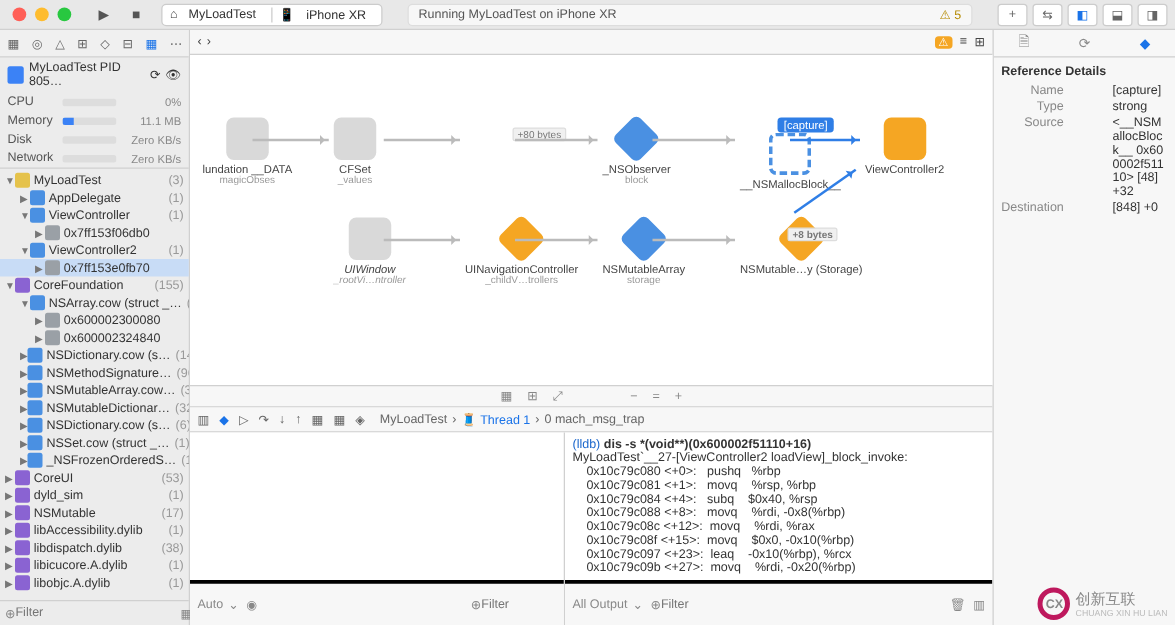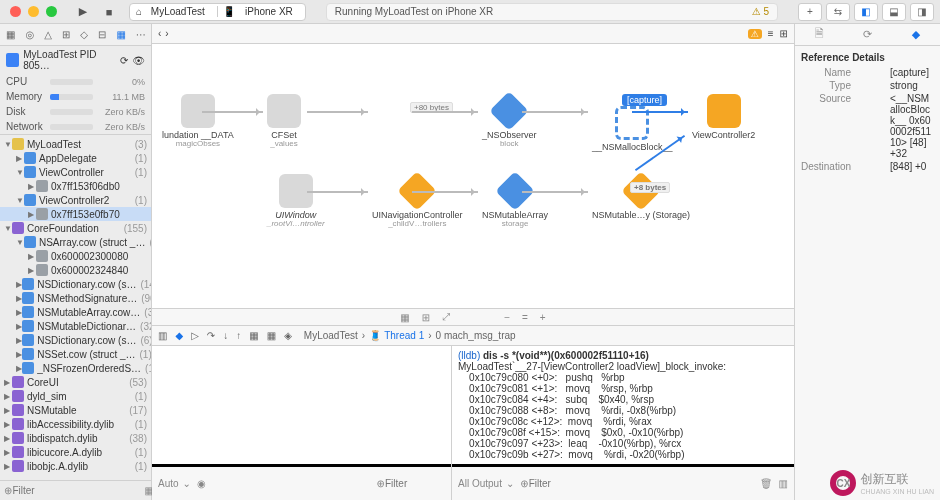--- a/index.html
+++ b/index.html
@@ -89,21 +89,21 @@
 .rightpanel { width: 146px; background: #f7f7f7; border-left: 1px solid #d0d0d0; display: flex; flex-direction: column; }
 .rpt { height: 22px; border-bottom: 1px solid #d0d0d0; display: flex; align-items: center; justify-content: space-around; color: #888; }
 .rpt .act { color: #1a73e8; }
 .rpd { padding: 6px; font-size: 10px; }
 .rpd .title { font-weight: 600; margin-bottom: 4px; }
 .rpd .row { display: flex; margin-bottom: 2px; gap: 35px; }
 .rpd .k { width: 50px; text-align: right; color: #888; margin-right: 4px; }
 .rpd .v { flex: 1; color: #333; word-break: break-all; }
 
 .watermark { position: absolute; right: 6px; bottom: 4px; font-size: 10px; color: #aaa; display: flex; align-items: center; gap: 4px; }
-.watermark .cx { width: 26px; height: 26px; border-radius: 50%; border: 6px solid #be185d; display: flex; align-items: center; justify-content: center; font-weight: 700; color: #888; }
+.watermark .cx { width: 26px; height: 26px; border-radius: 50%; border: 4px solid #be185d; display: flex; align-items: center; justify-content: center; font-weight: 700; color: #888; }
 </style>
 </head>
 <body>
 
 <div class="win">
 
   <div class="titlebar">
     <div class="lights">
       <div class="dot red"></div>
       <div class="dot yel"></div>

